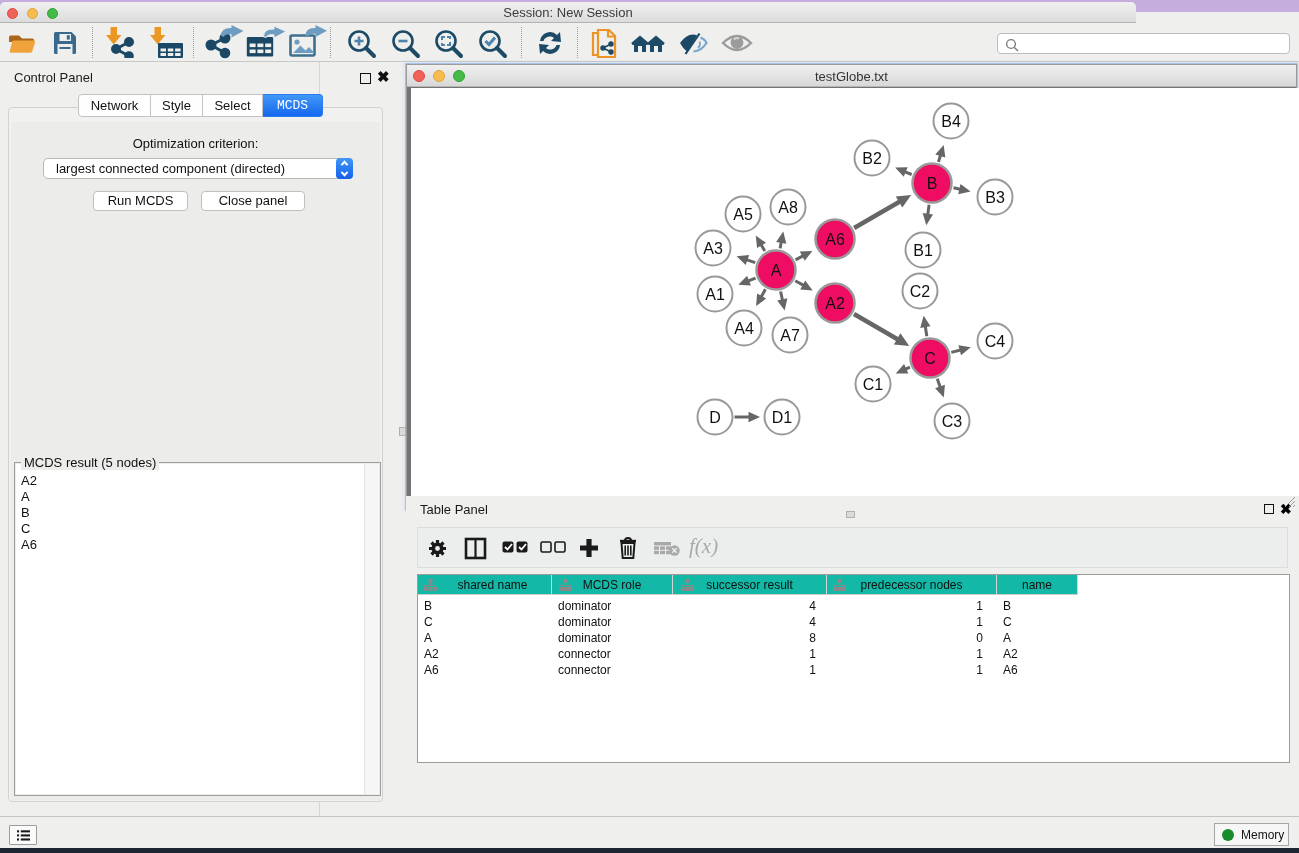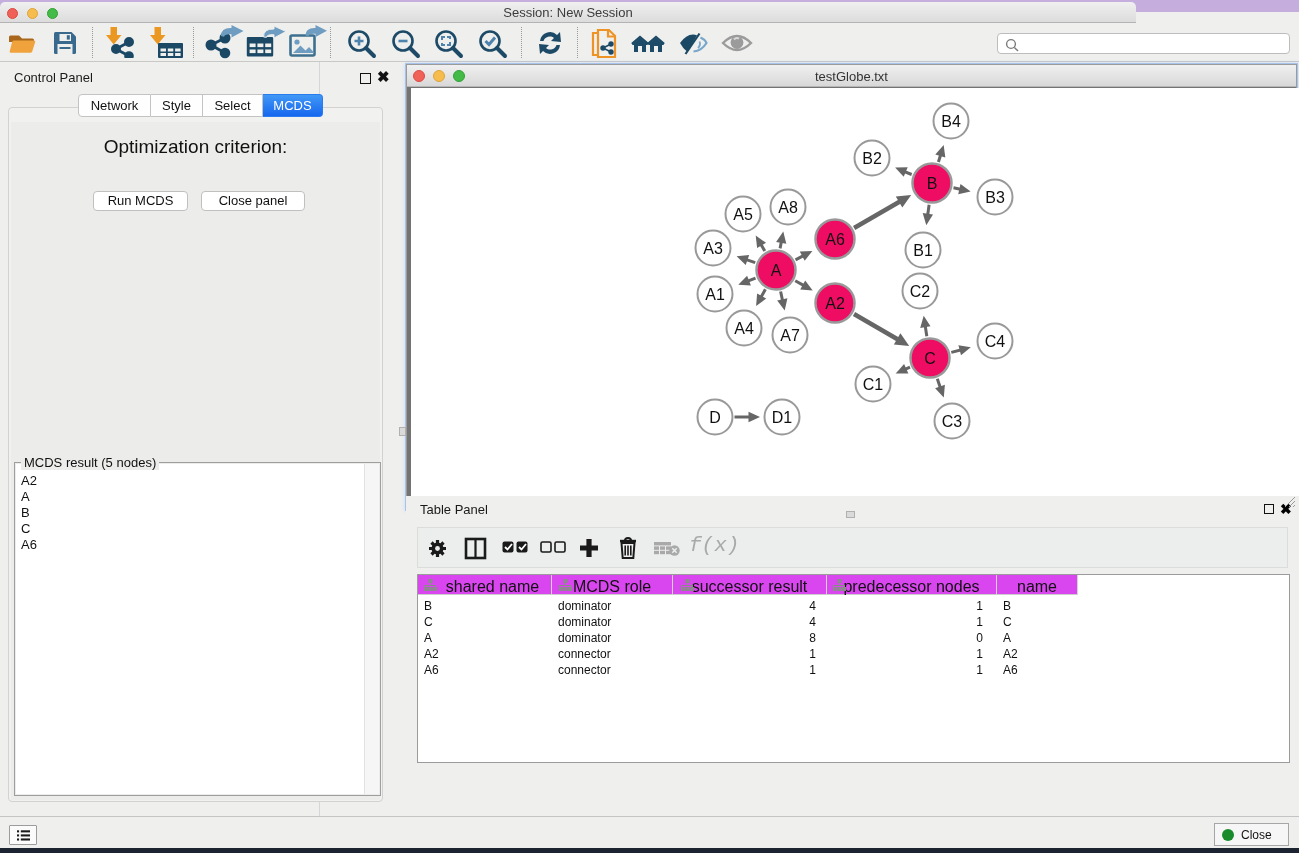--- a/index.html
+++ b/index.html
@@ -22,27 +22,27 @@
   border:1px solid #bdbdbd; border-radius:4px; }
 
 
 #cpanel { left:0; top:62px; width:320px; height:754px; background:#efefee; border-right:1px solid #d6d6d6; }
 #cpanel .hdr { position:absolute; left:14px; top:8px; font-size:13px; color:#1a1a1a; }
 .wbtn { position:absolute; font-size:13px; color:#111; }
 
 .tabrow { position:absolute; display:flex; height:23px; font-size:13px; }
 .tab { background:#fefefe; border:1px solid #c3c3c3; border-left:none; padding:3px 0 0 0; text-align:center; color:#111; }
 .tab.first { border-left:1px solid #c3c3c3; border-radius:4px 0 0 4px; }
-.tab.last { border-radius:0 4px 4px 0; }
+.tab.last { border-radius:0 4px 4px 0;font-family:Liberation Mono, monospace; }
 .tab.sel { background:linear-gradient(#4198f6,#1667ee); color:#fff; border-color:#2a7bed; }
 
 #cpcontent { left:8px; top:45px; width:375px; height:695px; background:#f1f1f0;
   border:1px solid #d2d2d1; border-radius:4px; }
 #cpinner { left:11px; top:60px; width:369px; height:678px; background:#ececeb; }
-#optlabel { left:0; top:74px; width:391px; text-align:center; font-size:19px; color:#111; }
+#optlabel { left:0; top:74px; width:391px; text-align:center; font-size:13px; color:#111; }
 #combo { left:43px; top:96px; width:310px; height:21px; background:#fff; border:1px solid #b9b9b9;
   border-radius:5px; font-size:13px; color:#111; line-height:19px; padding-left:12px; }
 #combo .step { position:absolute; right:-1px; top:-1px; width:17px; height:21px; border-radius:4px;
   background:linear-gradient(#3f97f7,#1460ec); }
 .btn { position:absolute; height:20px; background:#fff; border:1px solid #c0c0c0; border-radius:4px;
   font-size:13px; color:#111; text-align:center; line-height:18px; }
 
 #groupbox { left:14px; top:400px; width:367px; height:334px; border:1px solid #9e9e9e; }
 #grouplabel { left:21px; top:393px; background:#ececeb; padding:0 3px; font-size:13px; color:#111; }
 #mcdslist { left:16px; top:402px; width:363px; height:330px; background:#fff; font-size:13px; color:#111; }
@@ -55,21 +55,21 @@
 #nettitle { left:0; top:0; width:100%; height:22px; background:linear-gradient(#f0f0f0,#d8d8d8);
   border-bottom:1px solid #b6b6b6; }
 #nettitle .t { position:absolute; top:4px; width:100%; text-align:center; font-size:13px; color:#333; }
 #netcanvas { left:4px; top:23px; width:889px; height:421px; background:#fff; }
 
 
 #tpanel { left:406px; top:496px; width:893px; height:297px; background:#efefee; }
 #tptoolbar { position:absolute; left:11px; top:31px; width:871px; height:41px; background:#eceeee;
   border:1px solid #dcdcdc; }
 #tablebox { position:absolute; left:11px; top:78px; width:873px; height:189px; background:#fff; border:1px solid #9b9b9b; }
-#thead { position:absolute; left:0; top:0; width:660px; height:20px; background:#d946ef; border-bottom:1px solid #cccccc; font-size:16px; color:#111; }
+#thead { position:absolute; left:0; top:0; width:660px; height:20px; background:#14b8a6; border-bottom:1px solid #cccccc; font-size:12px; color:#111; }
 .thcell { position:absolute; top:0; height:20px; border-right:1px solid #d4d4d4; }
 .thcell span { position:absolute; top:3px; width:100%; text-align:center; }
 .hico { position:absolute; top:4px; }
 .trow { position:absolute; font-size:12px; color:#111; height:16px; line-height:16px; }
 
 .btabs { position:absolute; display:flex; height:22px; font-size:13px; }
 
 
 #statusbar { left:0; top:816px; width:1299px; height:32px; background:#efefee; border-top:1px solid #c4c4c4; }
 #deskBottom { left:0; top:848px; width:1299px; height:5px; background:#1c2331; }
@@ -245,20 +245,27 @@
   <div class="wbtn" style="left:377px; top:6px; font-weight:bold; font-size:15px;">✖</div>
   <div class="tabrow" style="left:78px; top:32px; z-index:3;">
     <div class="tab first" style="width:73px;">Network</div>
     <div class="tab" style="width:52px;">Style</div>
     <div class="tab" style="width:60px;">Select</div>
     <div class="tab sel last" style="width:60px;">MCDS</div>
   </div>
   <div class="abs" id="cpcontent"></div>
   <div class="abs" id="cpinner"></div>
   <div class="abs" id="optlabel">Optimization criterion:</div>
+  <div class="abs" id="combo">largest connected component (directed)
+    <div class="step">
+        <svg width="17" height="21" viewBox="0 0 17 21" style="position:absolute;left:0;top:0;">
+          <path d="M5.4 7.2 L8.5 3.8 L11.6 7.2 M5.4 13.8 L8.5 17.2 L11.6 13.8" fill="none" stroke="#fff" stroke-width="2"></path>
+        </svg>
+      </div>
+  </div>
   <div class="btn" style="left:93px; top:129px; width:95px;">Run MCDS</div>
   <div class="btn" style="left:201px; top:129px; width:104px;">Close panel</div>
   <div class="abs" id="groupbox"></div>
   <div class="abs" id="mcdslist">
     <div>A2</div>
       <div>A</div>
       <div>B</div>
       <div>C</div>
       <div>A6</div>
   </div>
@@ -415,21 +422,21 @@
           <rect x="6" y="5.4" width="5" height="3.4"></rect>
           <rect x="12" y="5.4" width="5" height="3.4"></rect>
         <rect x="0" y="9.8" width="5" height="3.4"></rect>
           <rect x="6" y="9.8" width="5" height="3.4"></rect>
           <rect x="12" y="9.8" width="5" height="3.4"></rect>
         <circle cx="20.5" cy="9.5" r="5.2"></circle>
       </g>
       <path d="M18.3 7.3 l4.4 4.4 M22.7 7.3 l-4.4 4.4" stroke="#eceeee" stroke-width="1.5"></path>
     </svg>
 
-    <div style="position:absolute; left:271px; top:6px; font-family:Liberation Mono, monospace; font-style:italic; font-size:21px; color:#a9a9a9;">f(x)</div>
+    <div style="position:absolute; left:271px; top:6px; font-family:Liberation Serif, serif; font-style:italic; font-size:21px; color:#a9a9a9;">f(x)</div>
   </div>
   <div class="abs" id="tablebox">
     <div class="abs" id="thead">
       <div class="thcell" style="left:0; width:134px;">
           <span style="left:8px;">shared name</span>
         </div>
       <div class="thcell" style="left:134px; width:121px;">
           <span>MCDS role</span>
         </div>
       <div class="thcell" style="left:255px; width:154px;">
@@ -490,21 +497,21 @@
           <rect x="4.4" y="1.5" width="10.6" height="2.4"></rect>
         <rect x="0" y="6.2" width="2.4" height="2.4"></rect>
           <rect x="4.4" y="6.2" width="10.6" height="2.4"></rect>
         <rect x="0" y="10.9" width="2.4" height="2.4"></rect>
           <rect x="4.4" y="10.9" width="10.6" height="2.4"></rect>
       </g>
     </svg>
   </div>
   <div style="position:absolute; left:1214px; top:6px; width:75px; height:23px; background:#f6f6f6; border:1px solid #a6a6a6; font-size:12px; color:#111;">
     <span style="position:absolute; left:7px; top:5px; width:12px; height:12px; border-radius:50%; background:#188c2a;"></span>
-    <span style="position:absolute; left:26px; top:4px;">Close</span>
+    <span style="position:absolute; left:26px; top:4px;">Memory</span>
   </div>
 </div>
 <div class="abs" id="deskBottom"></div>
 
 <div class="abs" style="left:399px; top:427px; width:7px; height:9px; background:#dadada; border:1px solid #b0b0b0;"></div>
 <div class="abs" style="left:846px; top:511px; width:9px; height:7px; background:#dadada; border:1px solid #b0b0b0;"></div>
 <svg class="abs" style="left:1284px; top:496px;" width="12" height="12" viewBox="0 0 12 12">
   <path d="M11 1 L1 11 M11 5 L5 11 M11 9 L9 11" stroke="#9a9a9a" stroke-width="1"></path>
 </svg>
 

